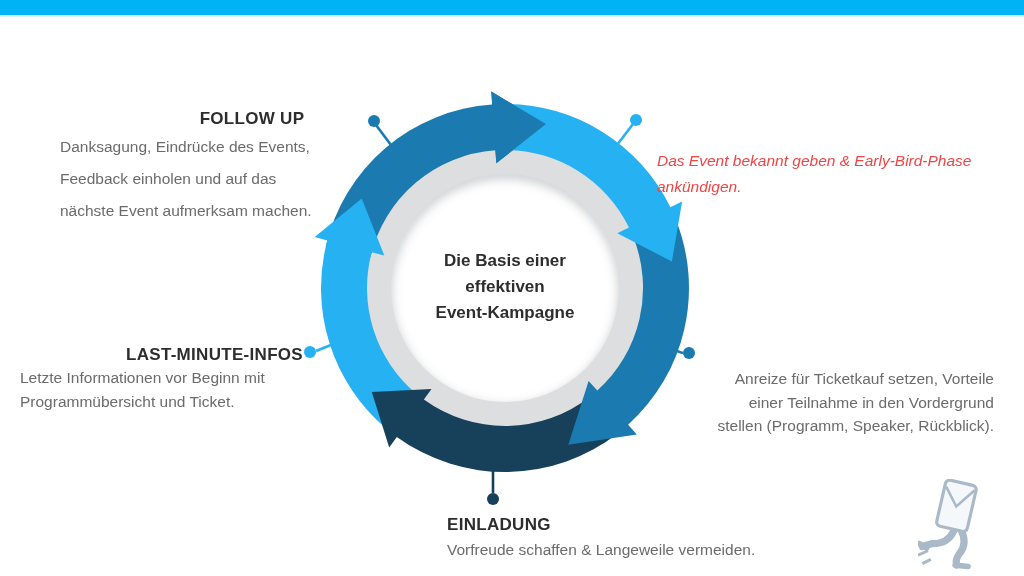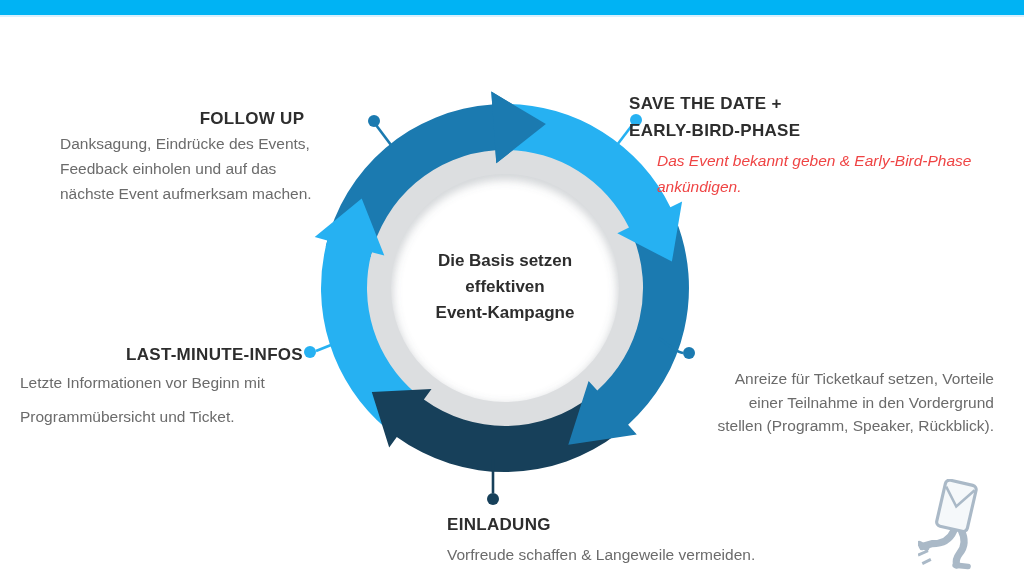--- a/index.html
+++ b/index.html
@@ -10,28 +10,28 @@
   .stage{position:absolute;inset:0;width:1024px;height:576px;}
   .topbar{position:absolute;left:0;top:0;width:1024px;height:15px;}
   .topbar-underline{position:absolute;left:0;top:15px;width:1024px;height:2px;}
   svg.diagram{position:absolute;left:0;top:0;}
   .phase-title{
     position:absolute;font-size:17px;font-weight:700;color:#2d2d2d;
     letter-spacing:.3px;line-height:27px;white-space:pre-line;
   }
   .phase-desc{
     position:absolute;font-size:15.5px;font-weight:400;color:#6b6b6b;
-    line-height:34px;white-space:pre-line;
+    line-height:24px;white-space:pre-line;
   }
   .center-text{
     position:absolute;left:393px;top:248px;width:224px;text-align:center;
     font-size:17px;font-weight:700;color:#2b2b2b;line-height:26px;white-space:pre-line;
   }
   .t-follow-up{left:142px;top:105px;width:220px;text-align:center;}
-  .d-follow-up{left:60px;top:131px;width:280px;line-height:25px;}
+  .d-follow-up{left:60px;top:131px;width:280px;line-height:32px;}
   .t-save{left:629px;top:90px;width:330px;}
   .d-save{left:657px;top:148px;width:345px;line-height:26px;}
   .t-offizielle{left:706px;top:341px;width:310px;}
   .d-offizielle{left:676px;top:367px;width:318px;line-height:23.5px;text-align:right;}
   .t-reminder{left:447px;top:511px;width:200px;}
   .d-reminder{left:447px;top:538px;width:360px;}
   .t-last-minute{left:0px;top:341px;width:303px;text-align:right;}
   .d-last-minute{left:20px;top:366px;width:290px;}
   .logo{position:absolute;left:918px;top:479px;width:100px;height:95px;}
 </style>
@@ -62,26 +62,24 @@
       <path d="M659,338 Q676,352 683,353" fill="none" stroke="#1b7ab0" stroke-width="2.6"></path>
       <circle cx="689" cy="353" r="6" fill="#1b7ab0"></circle>
       <path d="M493,459 L493,493" fill="none" stroke="#17405a" stroke-width="2.6"></path>
       <circle cx="493" cy="499" r="6" fill="#17405a"></circle>
       <path d="M331,345 L316,351" fill="none" stroke="#26b1f2" stroke-width="2.6"></path>
       <circle cx="310" cy="352" r="6" fill="#26b1f2"></circle>
       <path d="M391,145 L376,125" fill="none" stroke="#1b7ab0" stroke-width="2.6"></path>
       <circle cx="374" cy="121" r="6" fill="#1b7ab0"></circle>
     </svg>
 
-  <div class="center-text" style="color: rgb(45, 45, 45);">Die Basis setzen
+  <div class="center-text" style="color: rgb(45, 45, 45);">Die Basis einer
 effektiven
 Event-Kampagne</div>
 
-  <div class="phase-title t-save" style="color: rgb(45, 45, 45);">SAVE THE DATE +
-EARLY-BIRD-PHASE</div>
   <div class="phase-desc d-save" style="color: #ef4444; font-style: italic;">Das Event bekannt geben &amp; Early-Bird-Phase
 ankündigen.</div>
 
   <div class="phase-desc d-offizielle" style="color: rgb(107, 107, 107);">Anreize für Ticketkauf setzen, Vorteile
 einer Teilnahme in den Vordergrund
 stellen (Programm, Speaker, Rückblick).</div>
 
   <div class="phase-title t-reminder" style="color: rgb(45, 45, 45);">EINLADUNG</div>
   <div class="phase-desc d-reminder" style="color: rgb(107, 107, 107);">Vorfreude schaffen &amp; Langeweile vermeiden.</div>
 

